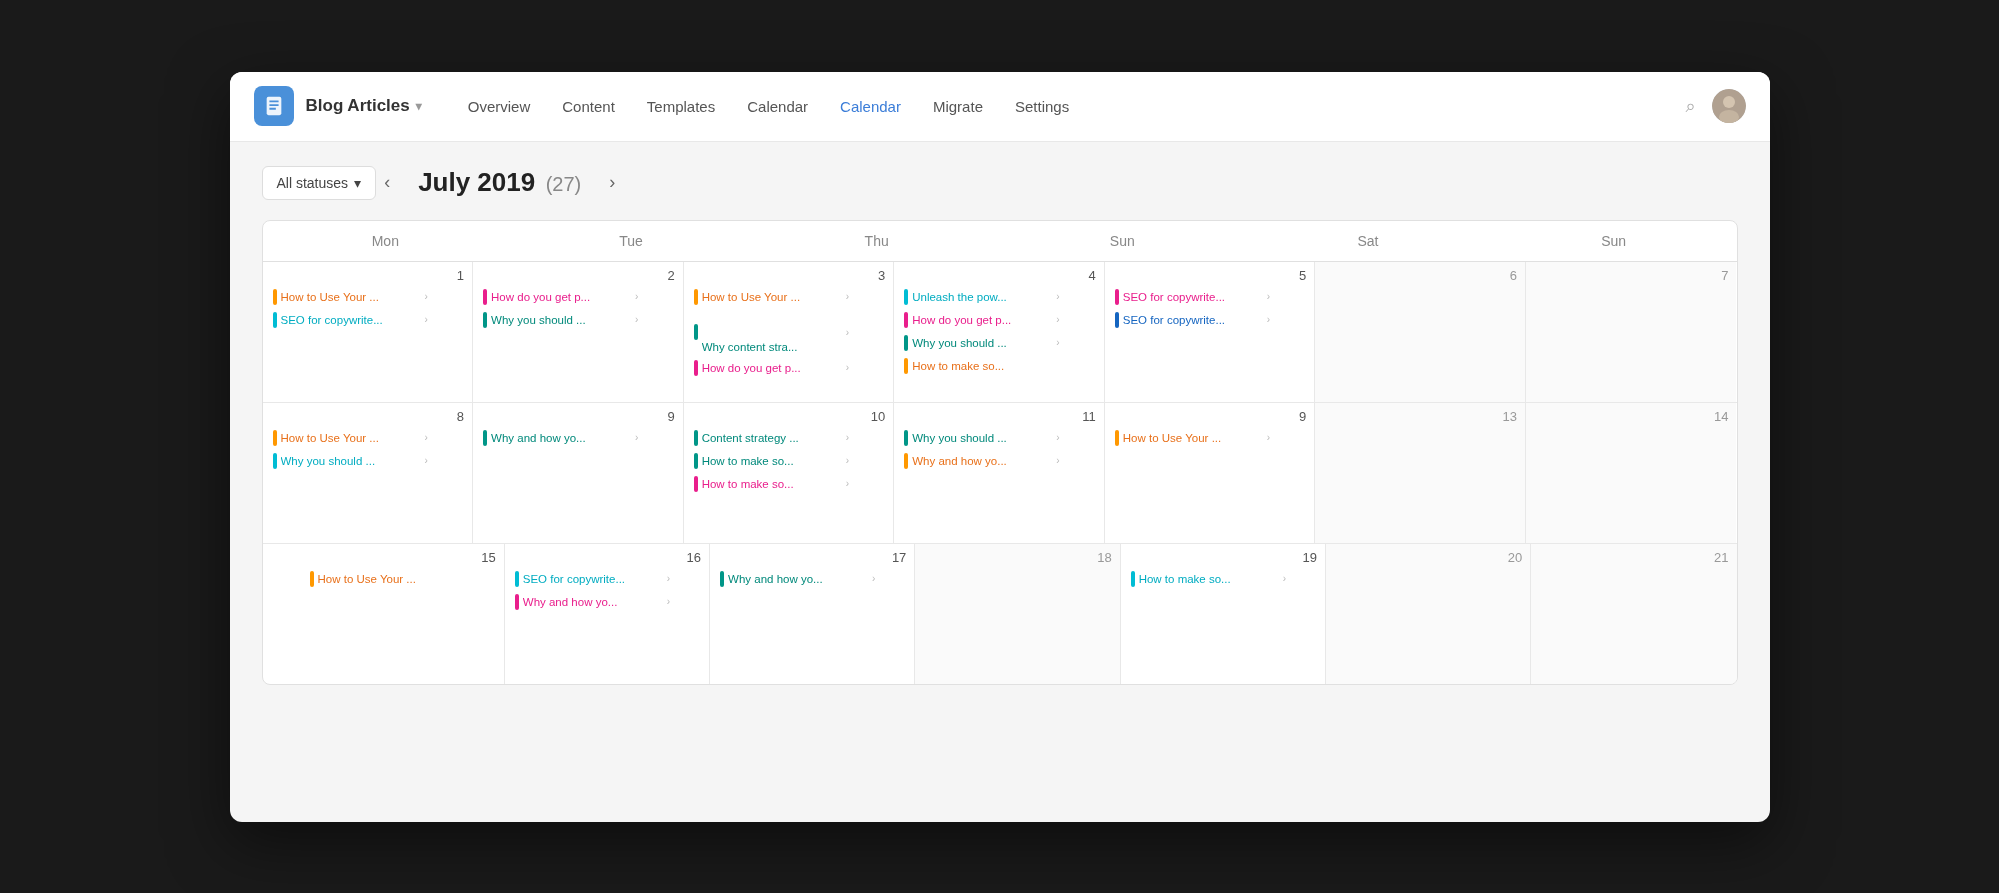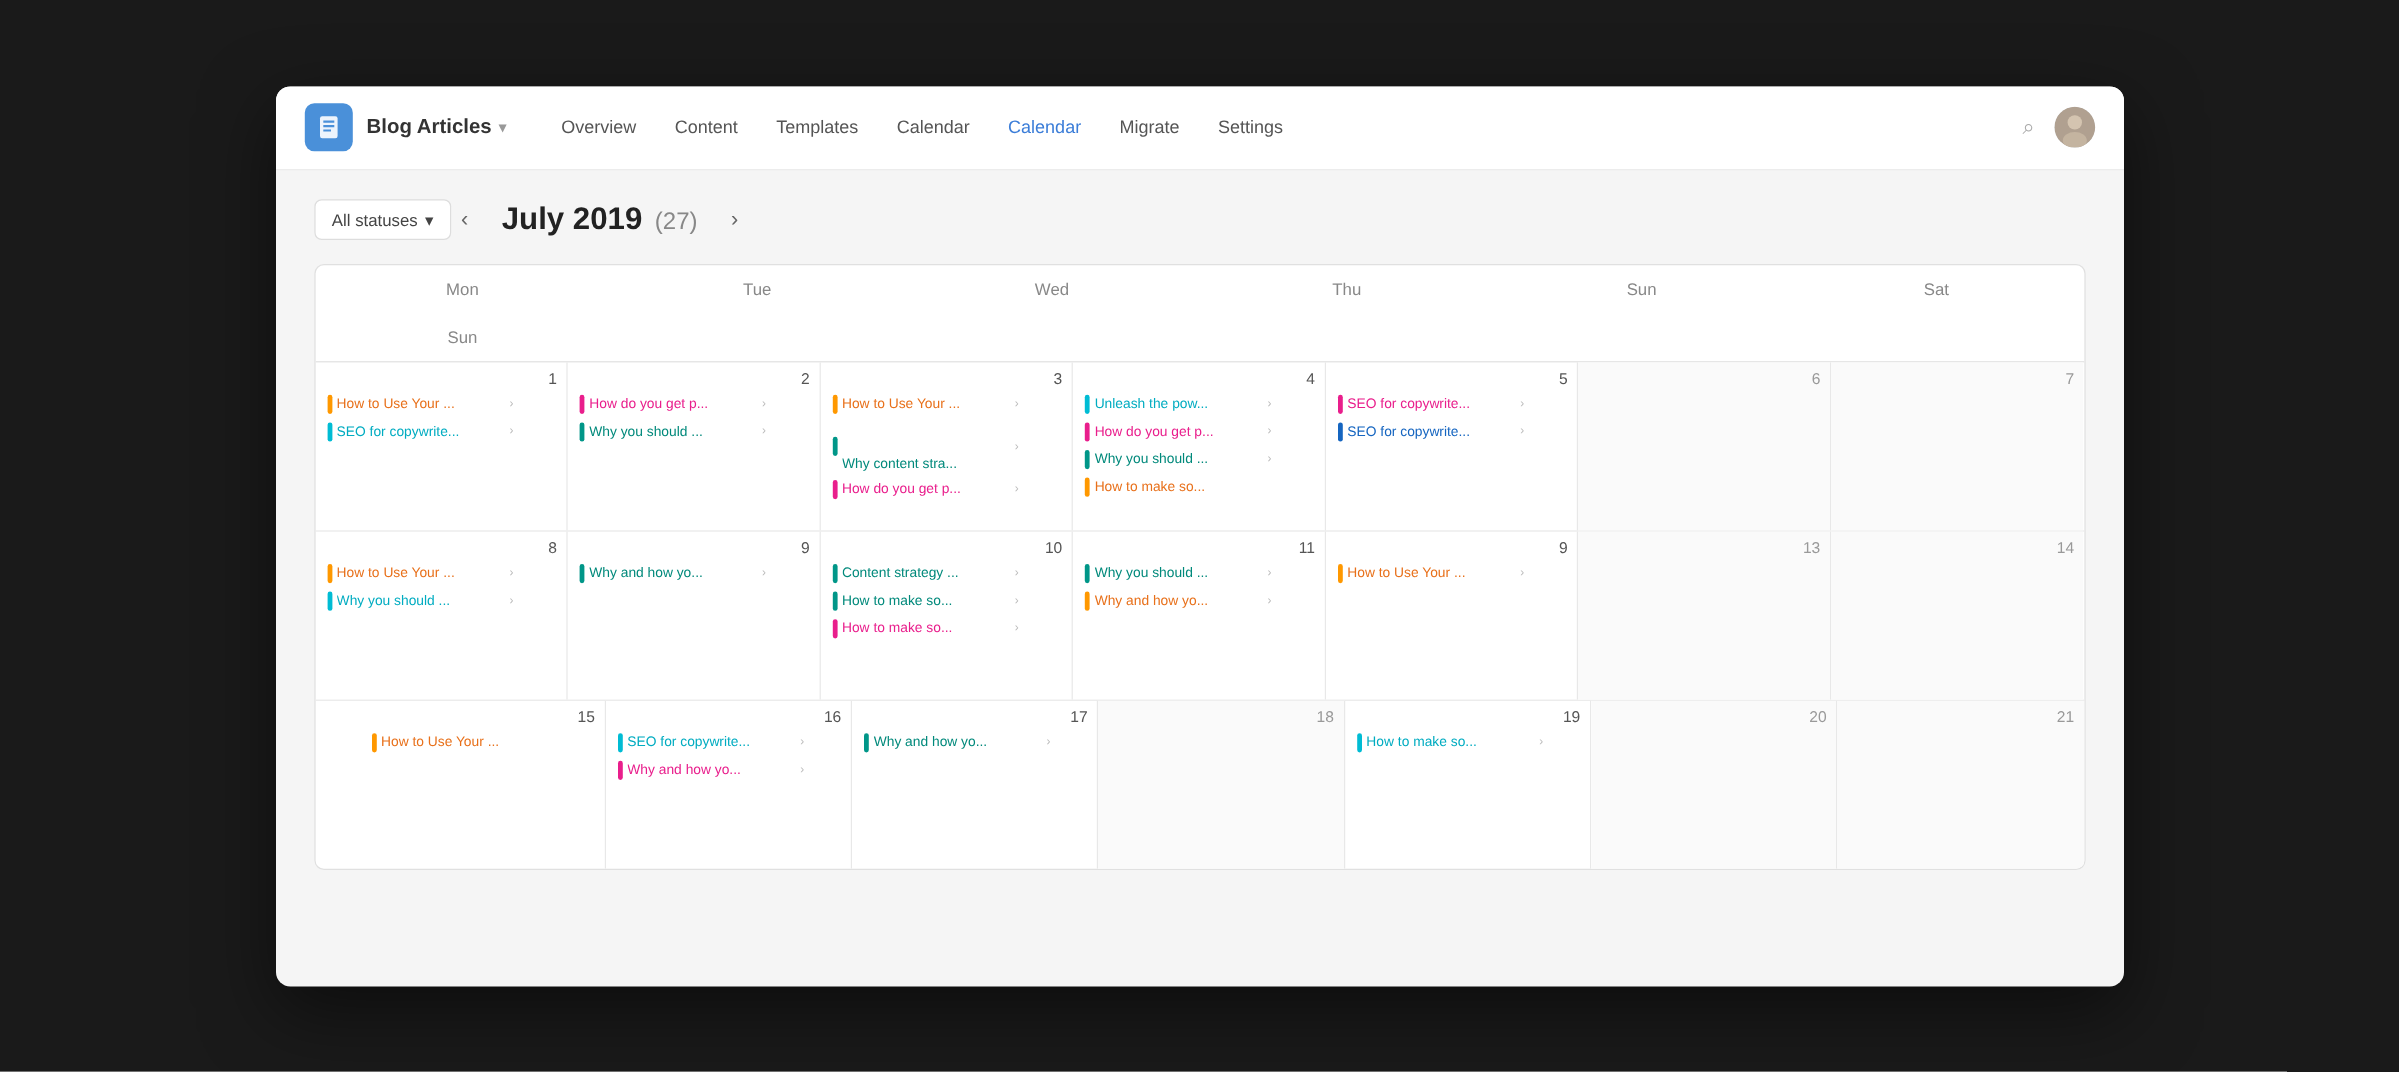--- a/index.html
+++ b/index.html
@@ -116,21 +116,20 @@
         <button class="month-nav-btn">›</button>
       </div>
       <div class="spacer"></div>
     </div>
 
     <div class="calendar">
 
       <div class="cal-header">
         <div class="cal-day-header">Mon</div>
         <div class="cal-day-header">Tue</div>
-        <div class="cal-day-header">Wed</div>
         <div class="cal-day-header">Thu</div>
         <div class="cal-day-header">Sun</div>
         <div class="cal-day-header">Sat</div>
         <div class="cal-day-header">Sun</div>
       </div>
 
       <div class="cal-body" id="cal-body">
           <div class="cal-week">
             <div class="cal-cell">
               <div class="day-number dark">1</div>

